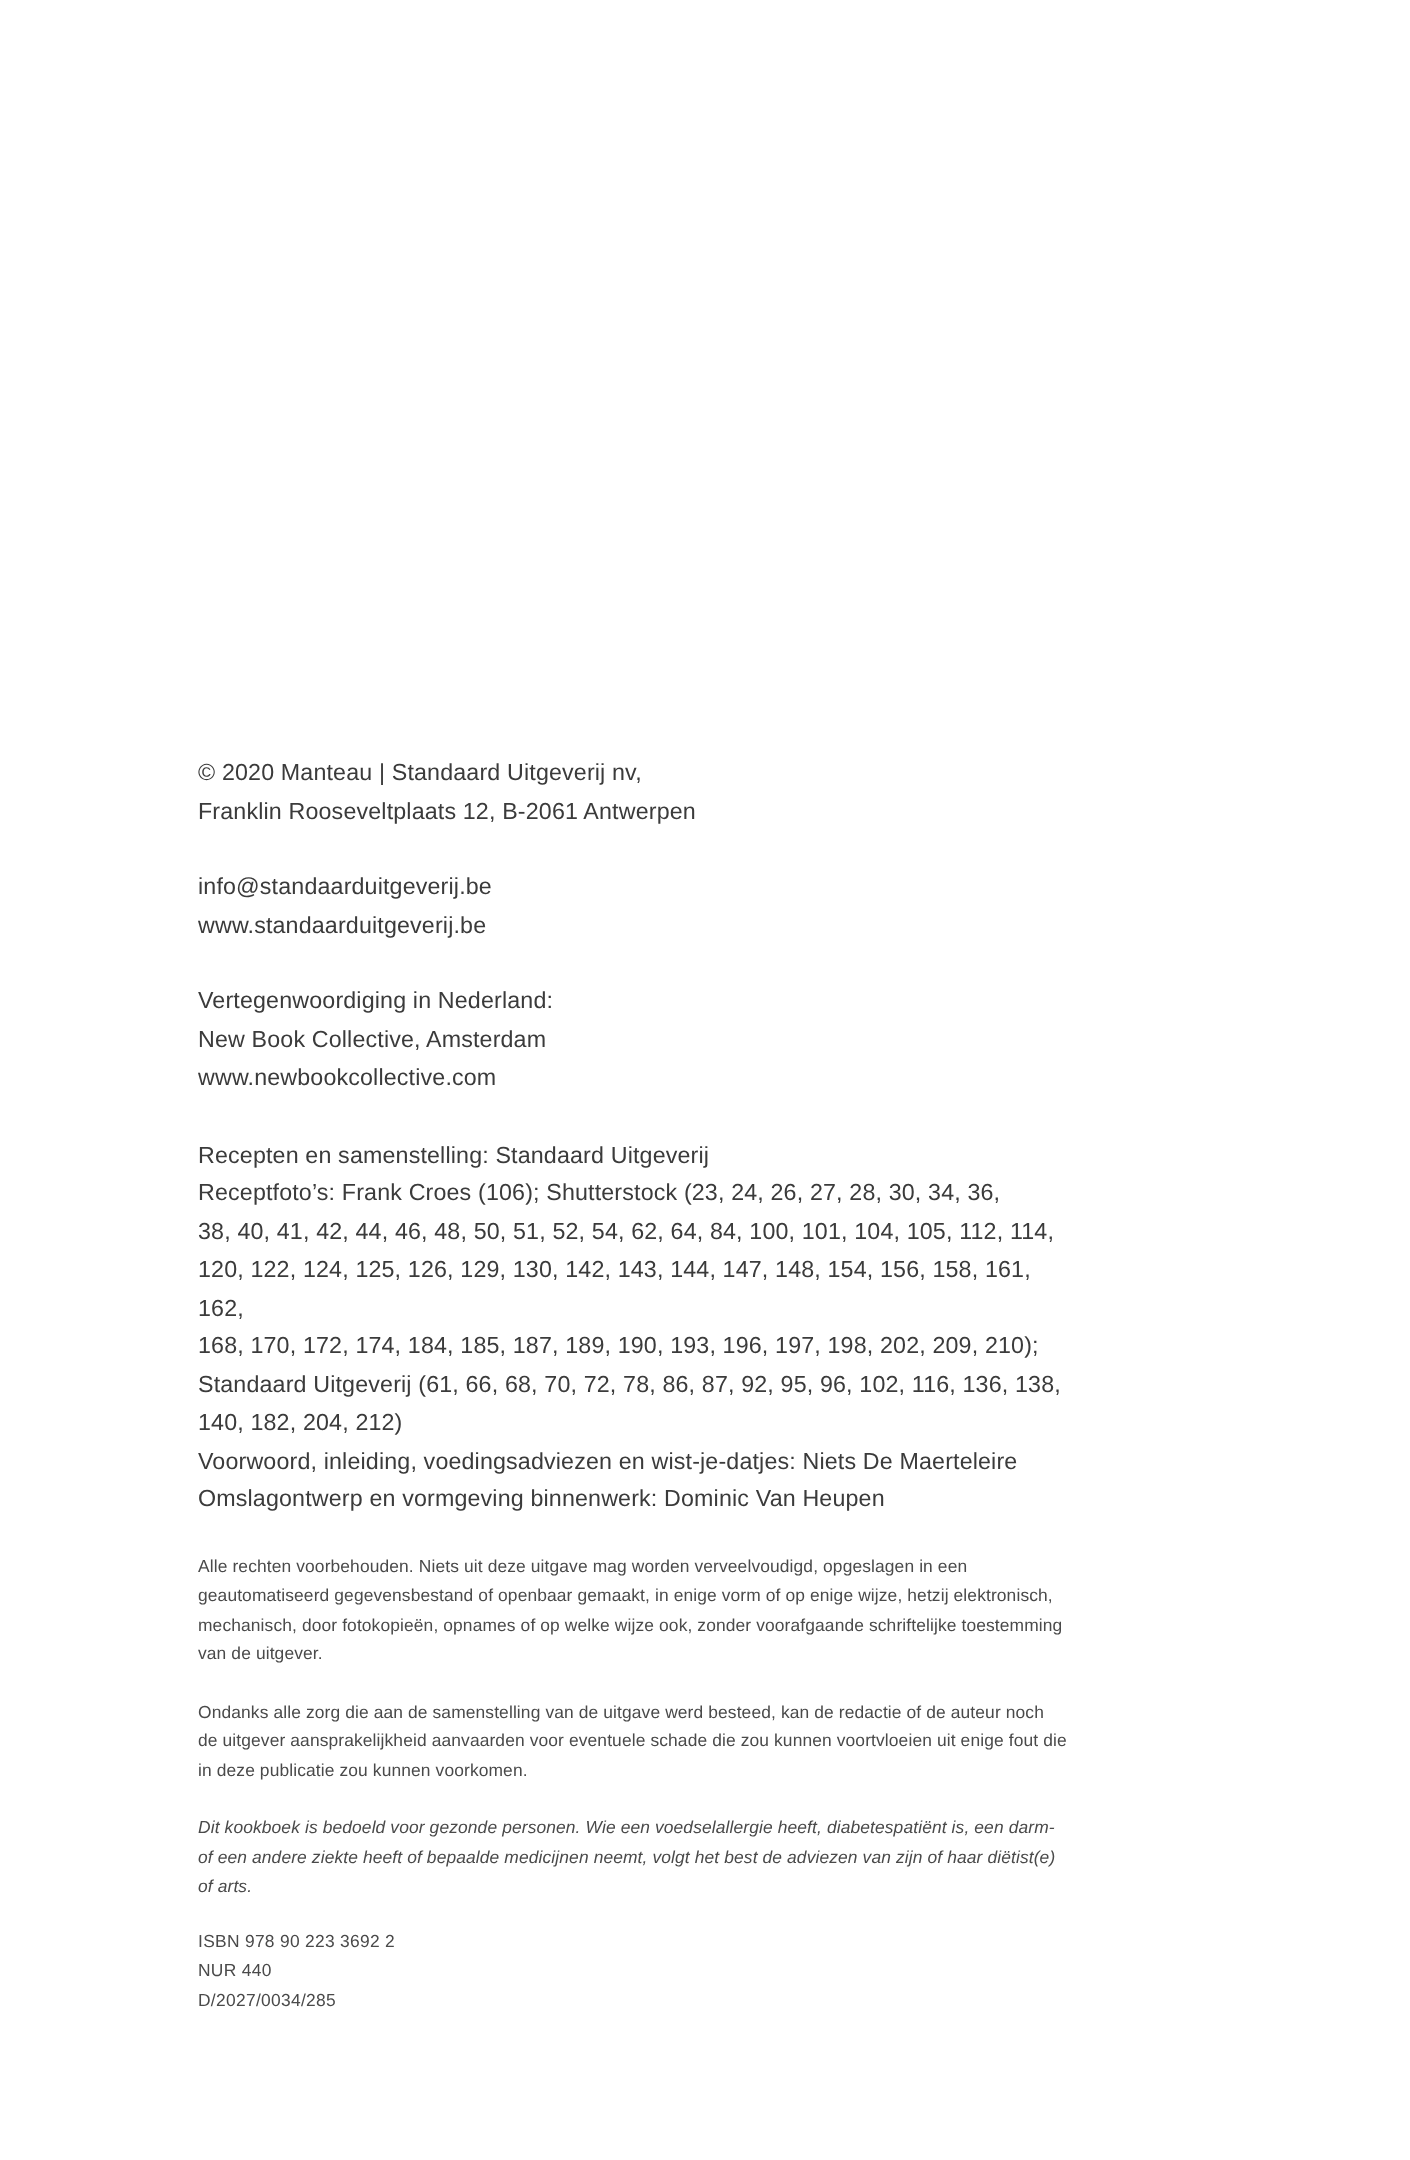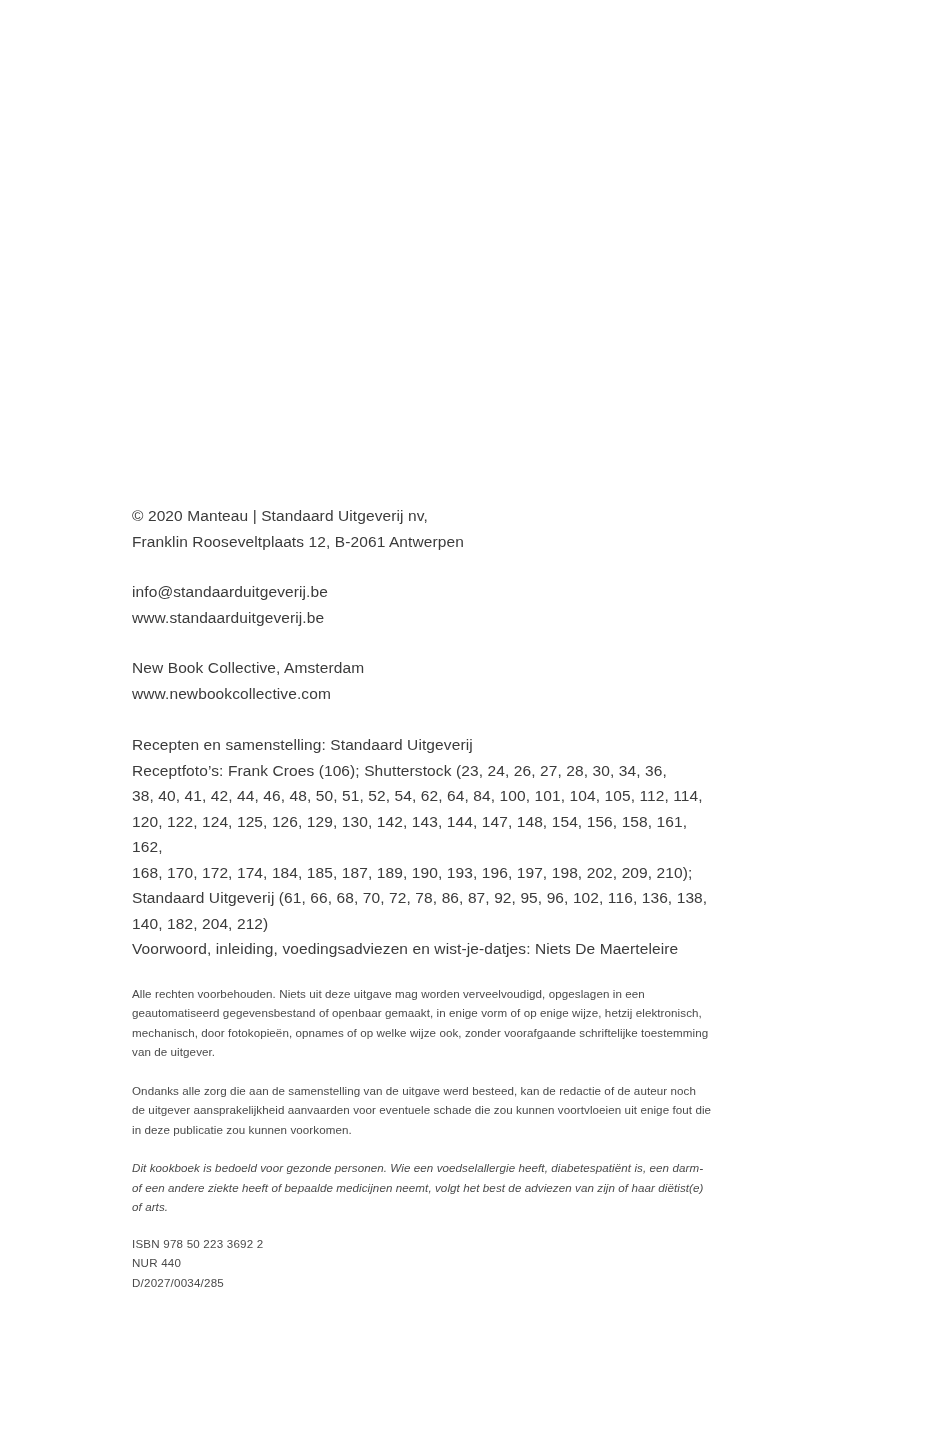--- a/index.html
+++ b/index.html
@@ -93,49 +93,51 @@
     <div class="gap-md"></div>
 
     <div class="block-lg">
       <span class="ln">info@standaarduitgeverij.be</span>
       <span class="ln">www.standaarduitgeverij.be</span>
     </div>
 
     <div class="gap-md"></div>
 
     <div class="block-lg">
+      <span class="ln">Vertegenwoordiging in Nederland:</span>
       <span class="ln">New Book Collective, Amsterdam</span>
       <span class="ln">www.newbookcollective.com</span>
     </div>
 
     <div class="gap-lg"></div>
 
     <div class="credits block-lg">
       <span class="ln">Recepten en samenstelling: Standaard Uitgeverij</span>
       <span class="ln">Receptfoto’s: Frank Croes (106); Shutterstock (23, 24, 26, 27, 28, 30, 34, 36,</span>
       <span class="ln">38, 40, 41, 42, 44, 46, 48, 50, 51, 52, 54, 62, 64, 84, 100, 101, 104, 105, 112, 114,</span>
       <span class="ln">120, 122, 124, 125, 126, 129, 130, 142, 143, 144, 147, 148, 154, 156, 158, 161, 162,</span>
       <span class="ln">168, 170, 172, 174, 184, 185, 187, 189, 190, 193, 196, 197, 198, 202, 209, 210);</span>
       <span class="ln">Standaard Uitgeverij (61, 66, 68, 70, 72, 78, 86, 87, 92, 95, 96, 102, 116, 136, 138,</span>
       <span class="ln">140, 182, 204, 212)</span>
       <span class="ln">Voorwoord, inleiding, voedingsadviezen en wist-je-datjes: Niets De Maerteleire</span>
+      <span class="ln">Omslagontwerp en vormgeving binnenwerk: Dominic Van Heupen</span>
     </div>
 
     <div class="gap-sm"></div>
 
     <div class="block-sm">
       <p>Alle rechten voorbehouden. Niets uit deze uitgave mag worden verveelvoudigd, opgeslagen in een geautomatiseerd gegevensbestand of openbaar gemaakt, in enige vorm of op enige wijze, hetzij elektronisch, mechanisch, door fotokopieën, opnames of op welke wijze ook, zonder voorafgaande schriftelijke toestemming van de uitgever.</p>
       <div class="gap-sm-block"></div>
       <p>Ondanks alle zorg die aan de samenstelling van de uitgave werd besteed, kan de redactie of de auteur noch de uitgever aansprakelijkheid aanvaarden voor eventuele schade die zou kunnen voortvloeien uit enige fout die in deze publicatie zou kunnen voorkomen.</p>
       <div class="gap-sm-block"></div>
       <p class="italic">Dit kookboek is bedoeld voor gezonde personen. Wie een voedselallergie heeft, diabetespatiënt is, een darm- of een andere ziekte heeft of bepaalde medicijnen neemt, volgt het best de adviezen van zijn of haar diëtist(e) of arts.</p>
     </div>
 
     <div class="gap-xs"></div>
 
     <div class="isbn">
-      <span class="ln">ISBN 978 50 223 3692 2</span>
+      <span class="ln">ISBN 978 90 223 3692 2</span>
       <span class="ln">NUR 440</span>
       <span class="ln">D/2027/0034/285</span>
     </div>
 
   </div>
 </div>
 
 </body></html>

